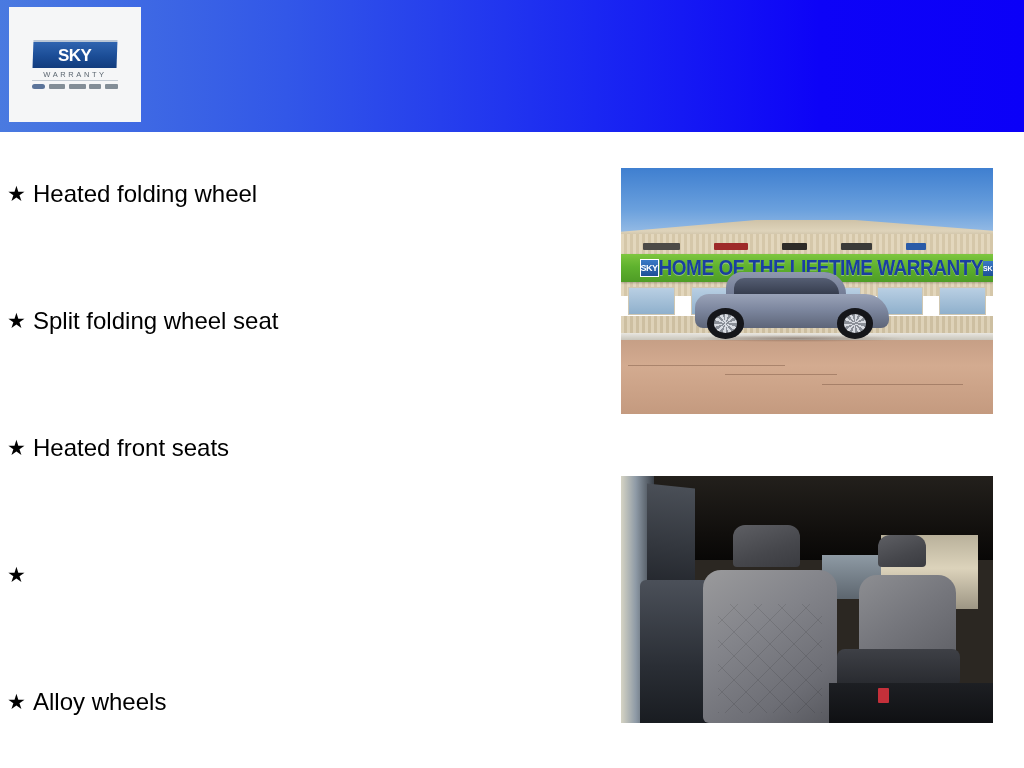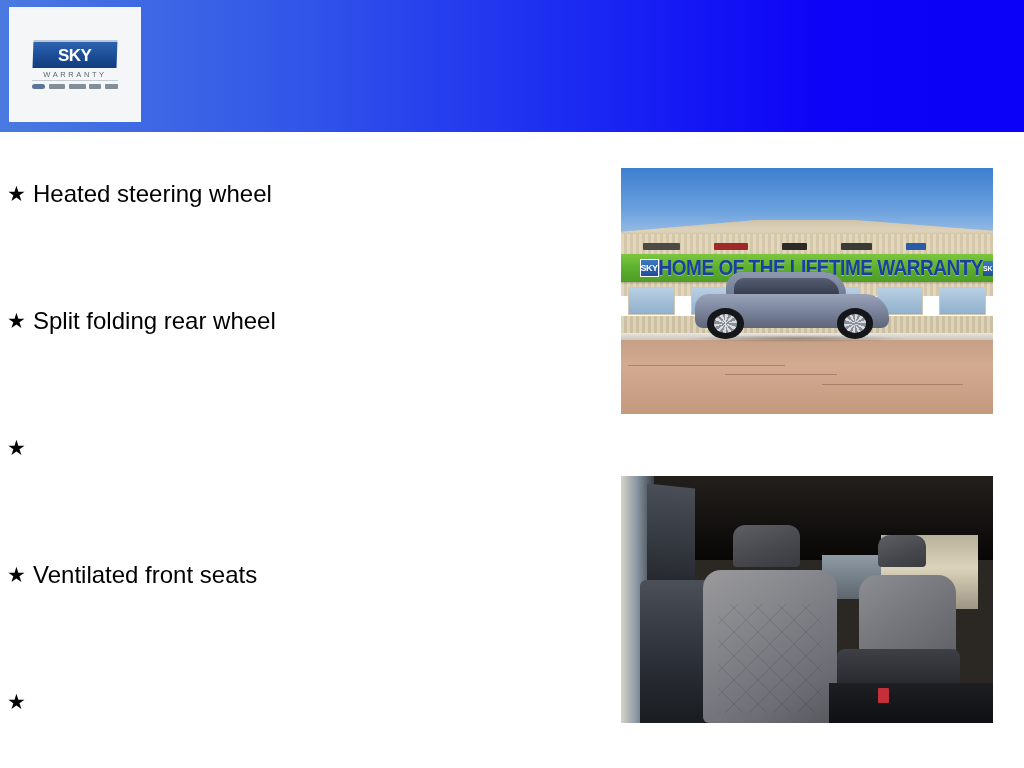--- a/index.html
+++ b/index.html
@@ -358,39 +358,40 @@
         <span class="brandmark bm5"></span>
       </div>
     </div>
   </div>
 </div>
 
 <div class="bullets">
 
   <div class="bullet">
     <span class="bullet-star">★</span>
-    <span class="bullet-text">Heated steering wheel</span>
+    <span class="bullet-text">Heated folding wheel</span>
   </div>
 
   <div class="bullet">
     <span class="bullet-star">★</span>
-    <span class="bullet-text">Split folding rear wheel</span>
+    <span class="bullet-text">Split folding wheel seat</span>
   </div>
 
   <div class="bullet">
     <span class="bullet-star">★</span>
+    <span class="bullet-text">Heated front seats</span>
   </div>
 
   <div class="bullet">
     <span class="bullet-star">★</span>
-    <span class="bullet-text">Ventilated front seats</span>
   </div>
 
   <div class="bullet">
     <span class="bullet-star">★</span>
+    <span class="bullet-text">Alloy wheels</span>
   </div>
 
 </div>
 
 <div class="photo photo-exterior">
   <div class="sky"></div>
   <div class="roofline"></div>
   <div class="building"></div>
 
   <div class="brandrow">

